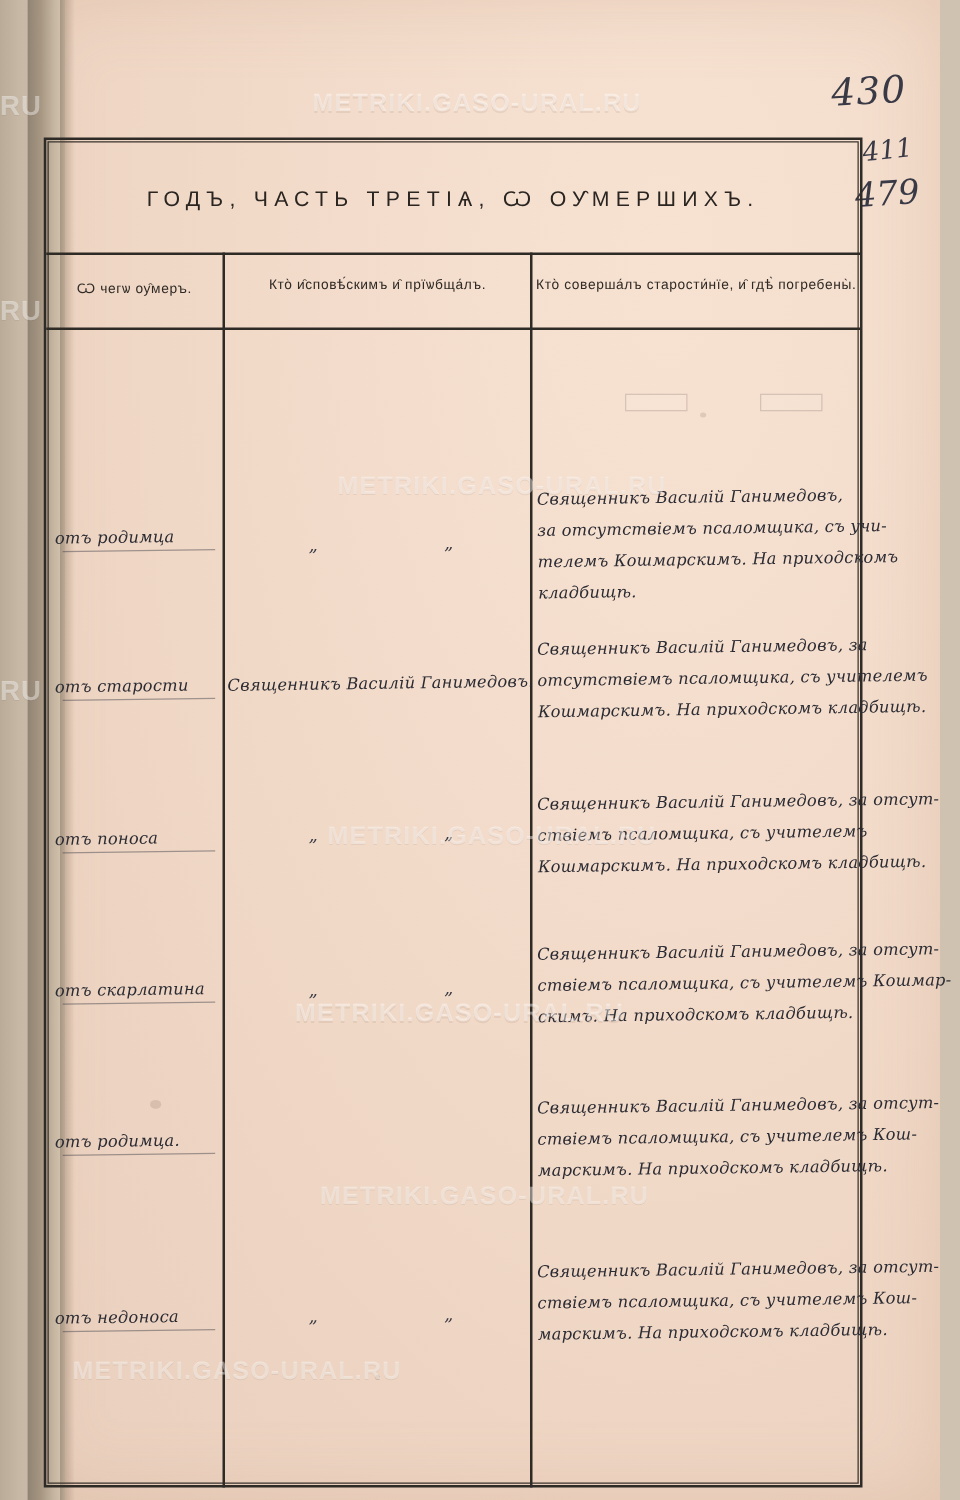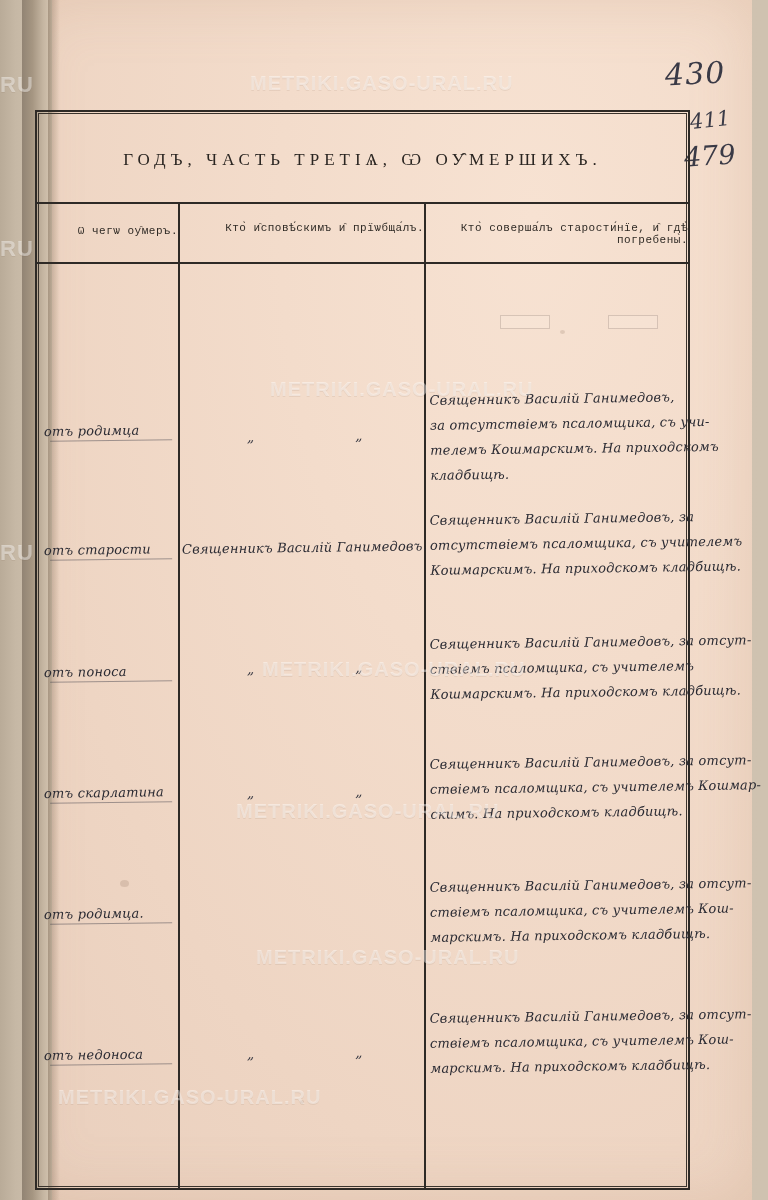--- a/index.html
+++ b/index.html
@@ -85,21 +85,21 @@
     border: 1px solid #3a332c;
     box-sizing: border-box;
   }
   
   #title {
     position: absolute;
     left: 35px;
     top: 150px;
     width: 655px;
     text-align: center;
-    font-family: Liberation Serif, serif;
+    font-family: Liberation Sans, sans-serif;
     font-size: 17px;
     letter-spacing: 5px;
     color: #2a2521;
     white-space: nowrap;
   }
   
   #hdr-line {
     position: absolute;
     left: 37px;
     top: 202px;
@@ -123,24 +123,24 @@
     height: 988px;
     background: #2e2a26;
   }
   #v1 { left: 178px; }
   #v2 { left: 424px; }
 
   
   .colhdr {
     position: absolute;
     top: 222px;
-    font-family: Liberation Mono, monospace;
+    font-family: Liberation Sans, sans-serif;
     font-size: 11px;
     color: #2f2a25;
-    text-align: right;
+    text-align: center;
     letter-spacing: .5px;
   }
   #ch1 { left: 37px;  width: 141px; }
   #ch2 { left: 180px; width: 244px; }
   #ch3 { left: 426px; width: 262px; }
 
   
   .hand {
     font-family: "DejaVu Serif", serif;
     font-style: italic;

